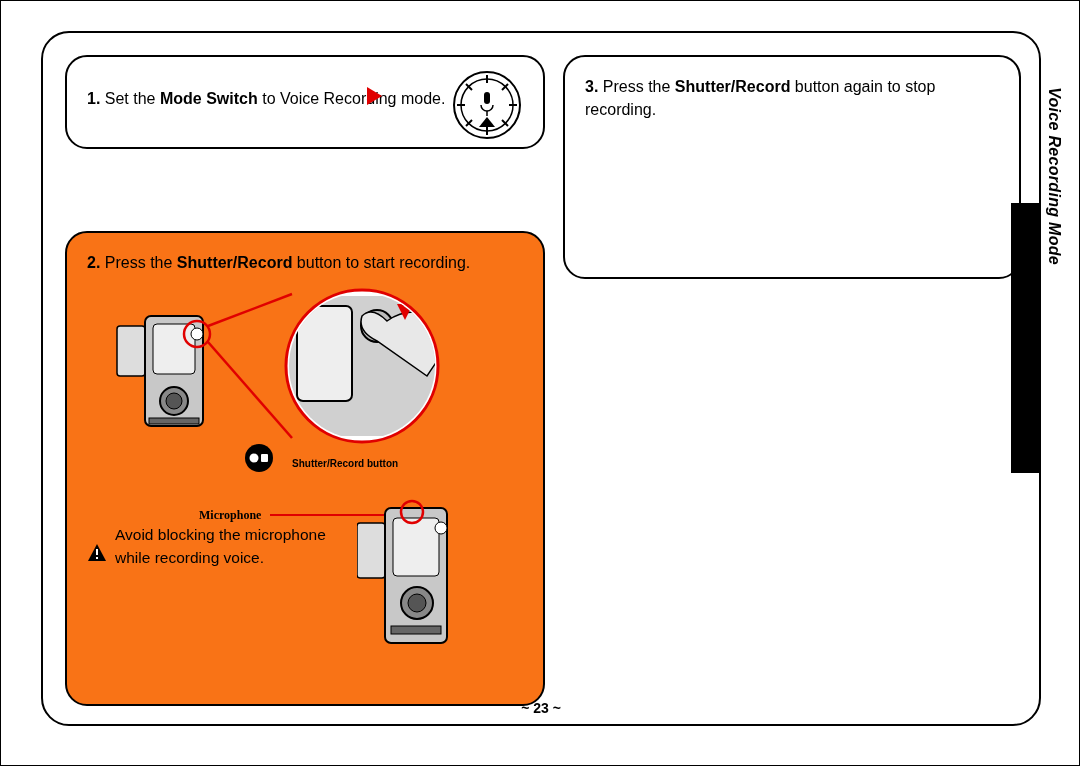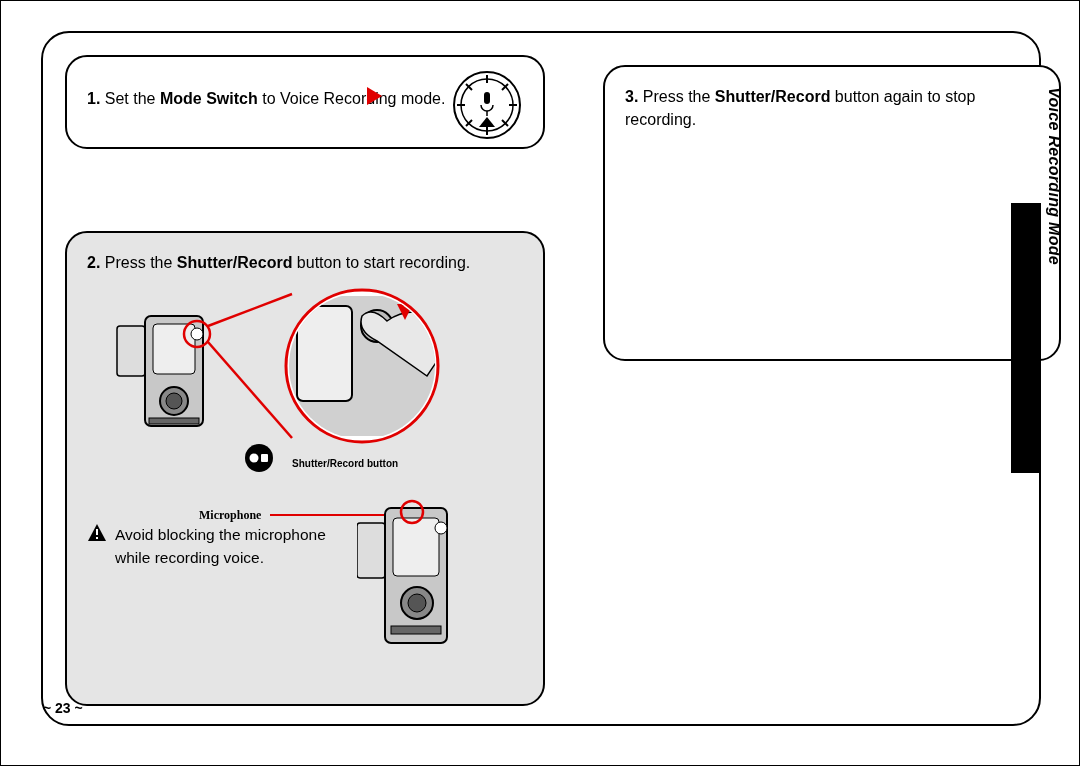--- a/index.html
+++ b/index.html
@@ -66,21 +66,21 @@
   
   .step2-panel {
     position: absolute;
     left: 22px;
     top: 198px;
     width: 480px;
     height: 475px;
     border: 2.5px solid #000;
     border-radius: 22px;
     padding: 18px 20px;
-    background: #e5e5e5;
+    background: #f97316;
   }
   .diagram-area {
     position: relative;
     width: 100%;
     height: 230px;
     margin-top: 12px;
   }
   .label-shutter {
     position:absolute;
     left: 205px;
@@ -107,34 +107,34 @@
   }
   .warn-row {
     position: absolute;
     left: 20px;
     top: 290px;
     font-size: 15.5px;
     line-height: 1.5;
     display:flex;
     gap:8px;
     width: 260px;
+    align-items: flex-end;
   }
   .warn-icon svg { width:20px; height:20px; }
   
   .step3-panel {
     position: absolute;
     left: 520px;
-    top: 32px;
+    top: 22px;
     width: 458px;
-    height: 296px;
+    height: 224px;
     border: 2.5px solid #000;
     border-radius: 22px;
     padding: 18px 20px;
     background: #fff;
-    margin-left: 40px;
   }
   
   .side-tab {
     position: absolute;
     right: -2px;
     top: 170px;
     width: 30px;
     height: 270px;
     background: #000;
   }
@@ -148,21 +148,21 @@
     font-weight: bold;
     font-style: italic;
     letter-spacing: 0.3px;
     white-space: nowrap;
   }
   
   .page-num {
     position: absolute;
     bottom: 8px;
     left: 0; right: 0;
-    text-align: left;
+    text-align: center;
     font-size: 14px;
     font-weight: bold;
   }
 </style>
 </head>
 <body>
 
 <div class="page">
 
   <div class="title-panel">

